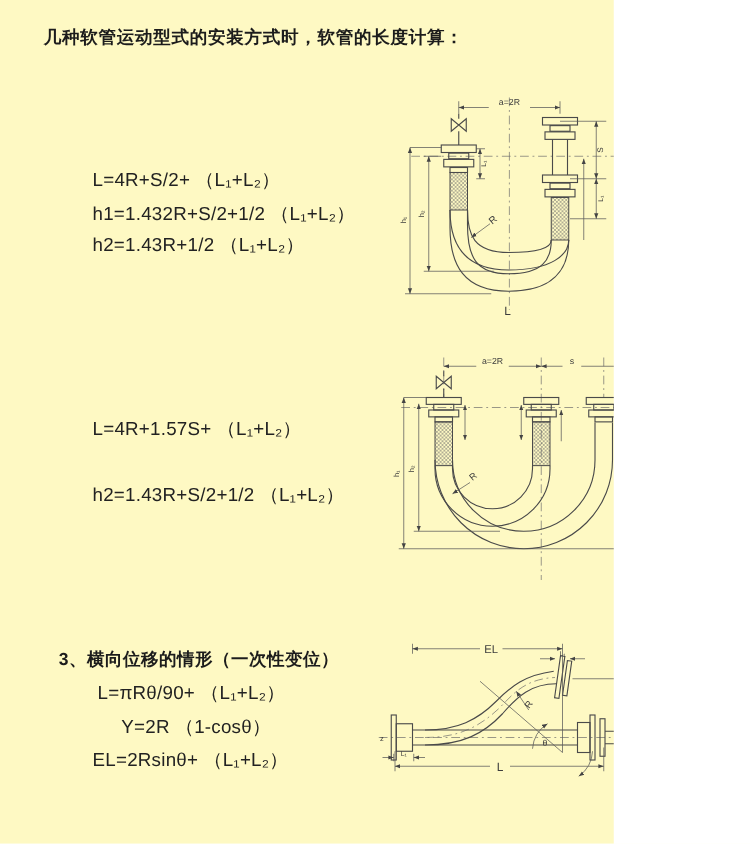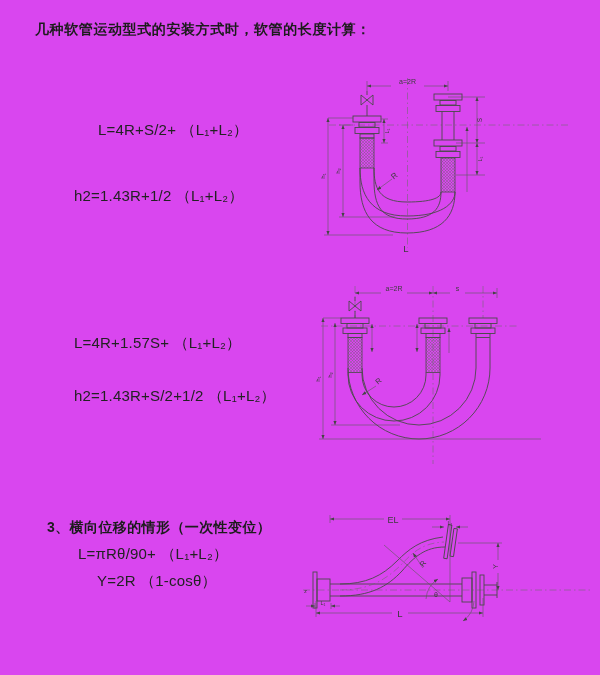--- a/index.html
+++ b/index.html
@@ -1,44 +1,46 @@
 <!DOCTYPE html>
 <html><head>
 <meta charset="utf-8">
 <style>
   html,body{margin:0;padding:0;background:#ffffff;}
-  .page{position:relative;width:600px;height:675px;background:#d946ef;overflow:hidden;
+  .page{position:relative;width:491px;height:675px;background:#fef9c3;overflow:hidden;
         font-family:"Liberation Sans","DejaVu Sans",sans-serif;color:#1c1c1c;}
   .abs{position:absolute;white-space:nowrap;}
   .title{font-size:14px;font-weight:600;letter-spacing:.6px;}
   .heading{font-size:14px;font-weight:600;letter-spacing:.4px;}
   .formula{font-size:15px;font-weight:500;letter-spacing:.2px;color:#222;}
   svg{position:absolute;overflow:visible;}
   .ln{stroke:#4a4a4a;fill:none;stroke-width:.9;}
   .thin{stroke:#5a5a5a;fill:none;stroke-width:.6;}
   .cl{stroke:#6a6a6a;fill:none;stroke-width:.55;stroke-dasharray:7 3 1.5 3;}
   .braid{stroke:#4a4a4a;stroke-width:.8;}
   .dt{fill:#3c3c3c;font-family:"Liberation Sans","DejaVu Sans",sans-serif;}
 </style>
 </head>
 <body>
 
 <div class="page">
 
   <div class="abs title" style="left:35px;top:21px;">几种软管运动型式的安装方式时，软管的长度计算：</div>
 
-  <div class="abs formula" style="left:74px;top:121px;margin-left:24px;">L=4R+S/2+ （L₁+L₂）</div>
+  <div class="abs formula" style="left:74px;top:135px;">L=4R+S/2+ （L₁+L₂）</div>
+  <div class="abs formula" style="left:74px;top:162px;">h1=1.432R+S/2+1/2 （L₁+L₂）</div>
   <div class="abs formula" style="left:74px;top:187px;">h2=1.43R+1/2 （L₁+L₂）</div>
 
   <div class="abs formula" style="left:74px;top:334px;">L=4R+1.57S+ （L₁+L₂）</div>
   <div class="abs formula" style="left:74px;top:387px;">h2=1.43R+S/2+1/2 （L₁+L₂）</div>
 
   <div class="abs heading" style="left:47px;top:519px;">3、横向位移的情形（一次性变位）</div>
   <div class="abs formula" style="left:78px;top:545px;">L=πRθ/90+ （L₁+L₂）</div>
   <div class="abs formula" style="left:74px;top:572px;margin-left:23px;">Y=2R （1-cosθ）</div>
+  <div class="abs formula" style="left:74px;top:599px;">EL=2Rsinθ+ （L₁+L₂）</div>
 
   <svg style="left:315px;top:70px;" width="280" height="190" viewBox="0 0 280 190">
     <defs>
       <pattern id="hatch1" patternUnits="userSpaceOnUse" width="3" height="3">
         <path d="M0,0 L3,3 M3,0 L0,3" stroke="#6a6a6a" stroke-width="0.4"></path>
       </pattern>
       <marker id="a1" viewBox="0 0 10 10" refX="9" refY="5" markerWidth="8" markerHeight="8" orient="auto-start-reverse">
         <path d="M0,1.5 L9,5 L0,8.5 z" fill="#444"></path>
       </marker>
     </defs>

